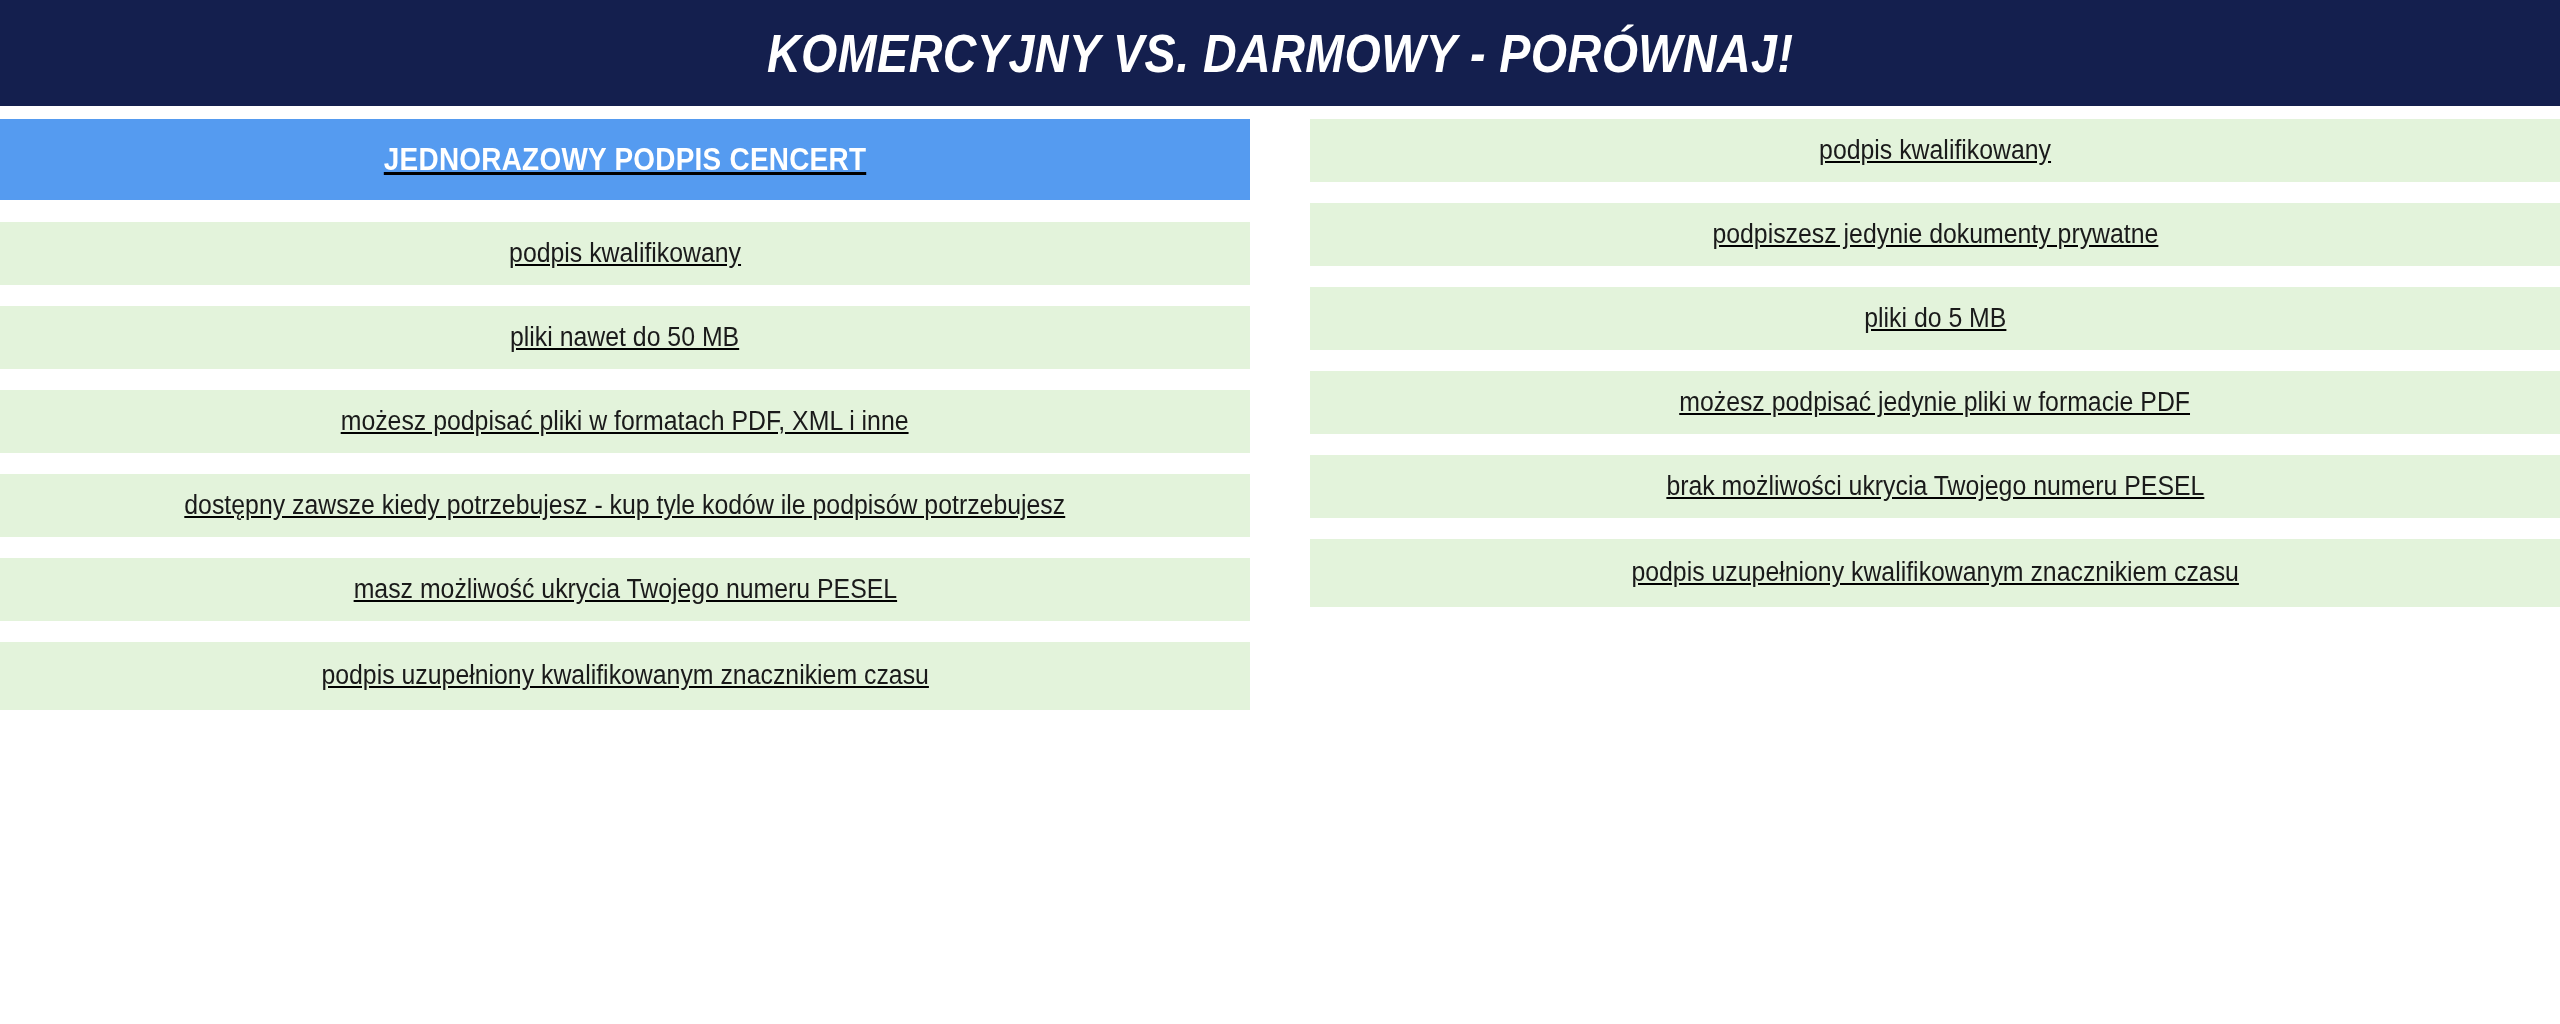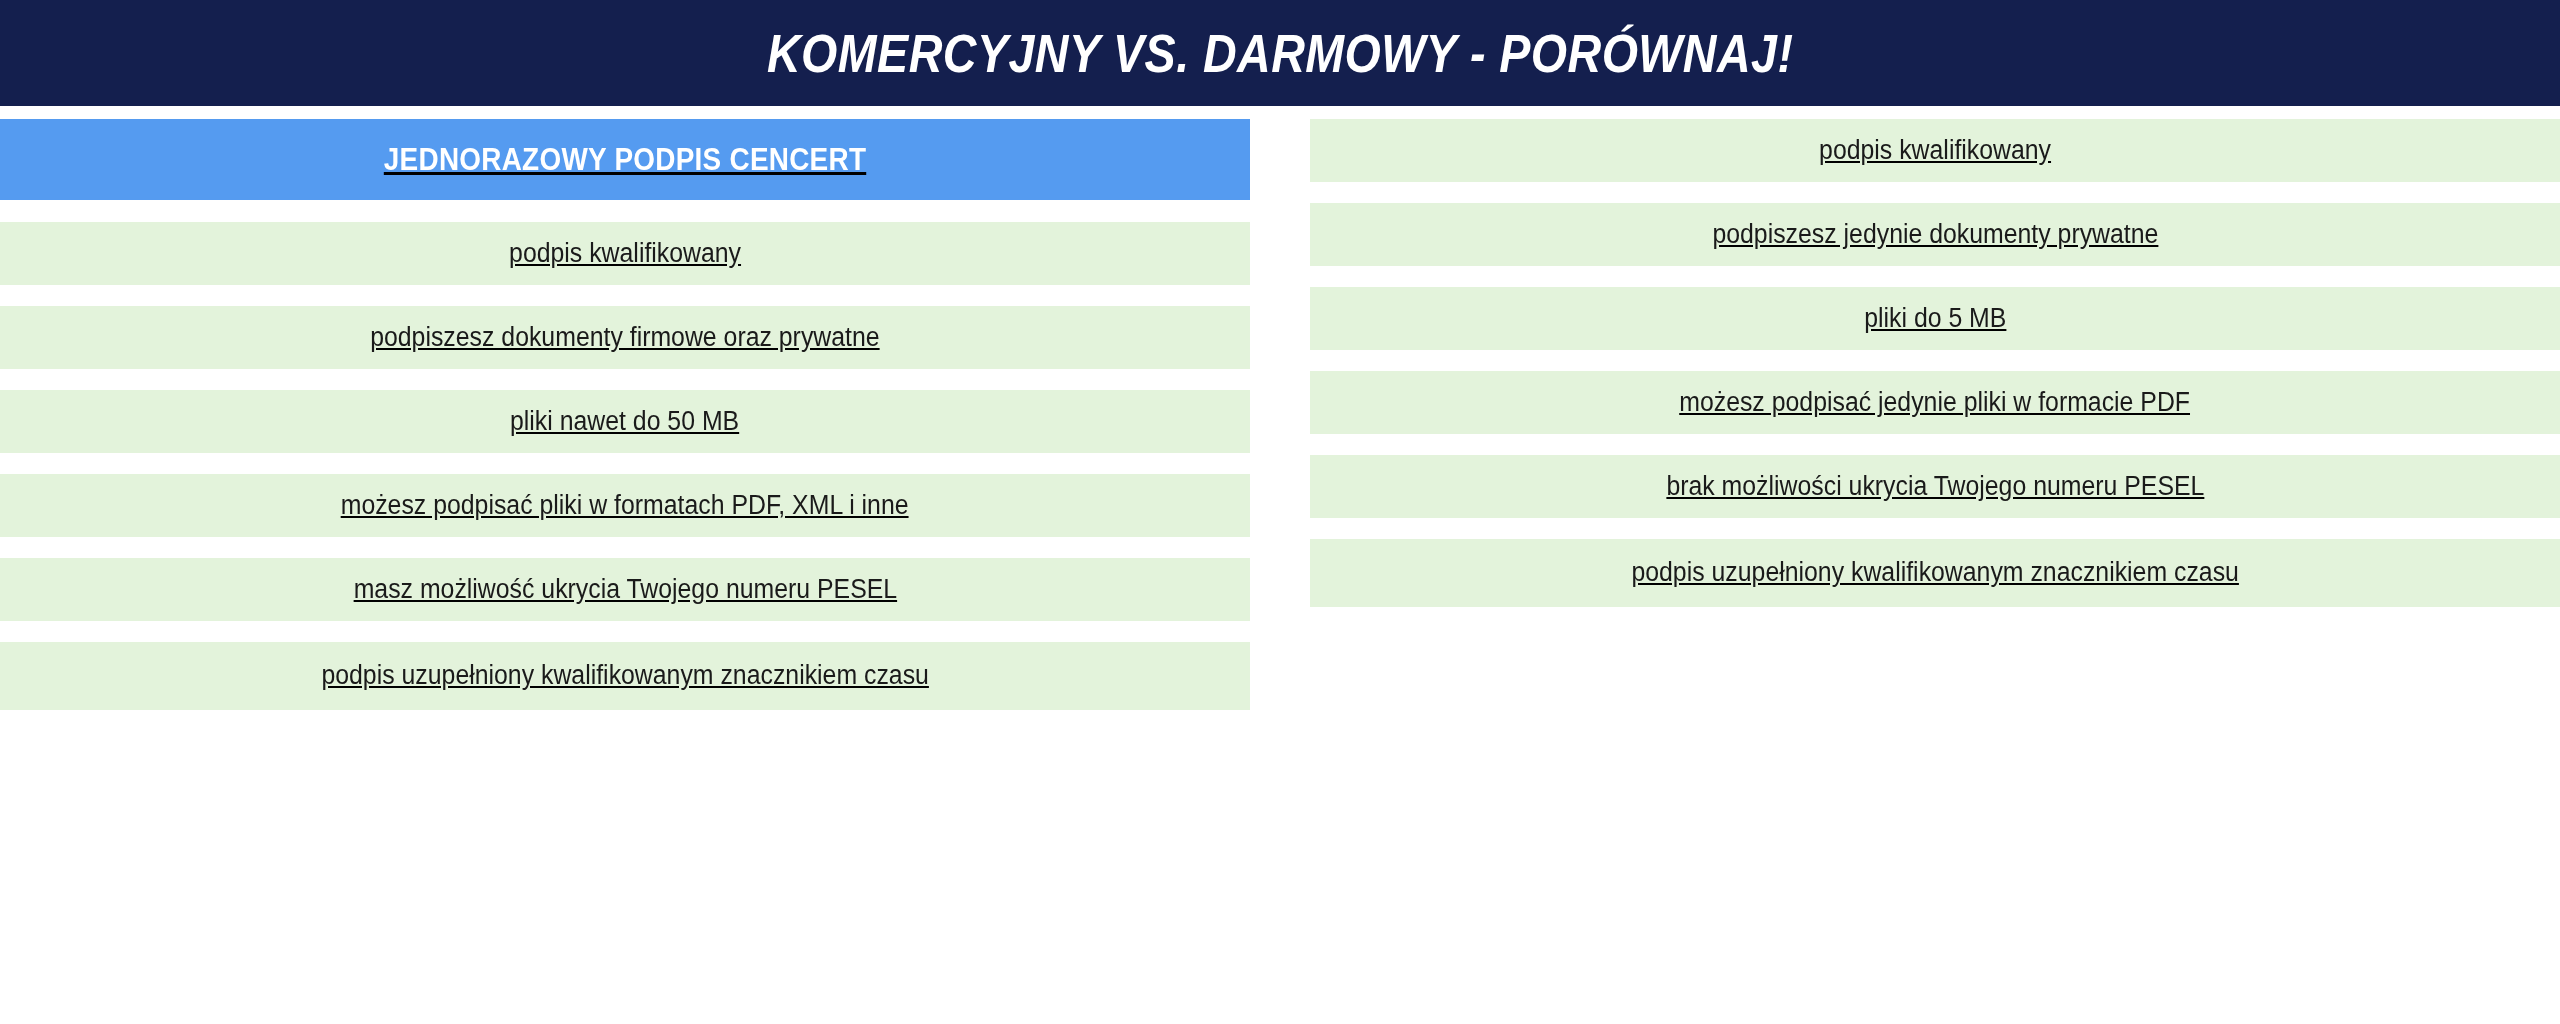--- a/index.html
+++ b/index.html
@@ -137,27 +137,27 @@
 
     <div class="column left">
       <div class="col-header">
         <div class="col-header-label">JEDNORAZOWY PODPIS CENCERT</div>
       </div>
       <div class="rows">
         <div class="cell">
             <div class="cell-text">podpis kwalifikowany</div>
           </div>
         <div class="cell">
-            <div class="cell-text">podpiszesz dokumenty firmowe oraz prywatne</div>
-          </div>
-        <div class="cell">
             <div class="cell-text">pliki nawet do 50 MB</div>
           </div>
         <div class="cell">
             <div class="cell-text">możesz podpisać pliki w formatach PDF, XML i inne</div>
+          </div>
+        <div class="cell">
+            <div class="cell-text">dostępny zawsze kiedy potrzebujesz - kup tyle kodów ile podpisów potrzebujesz</div>
           </div>
         <div class="cell">
             <div class="cell-text">masz możliwość ukrycia Twojego numeru PESEL</div>
           </div>
         <div class="cell">
             <div class="cell-text">podpis uzupełniony kwalifikowanym znacznikiem czasu</div>
           </div>
       </div>
     </div>
 

